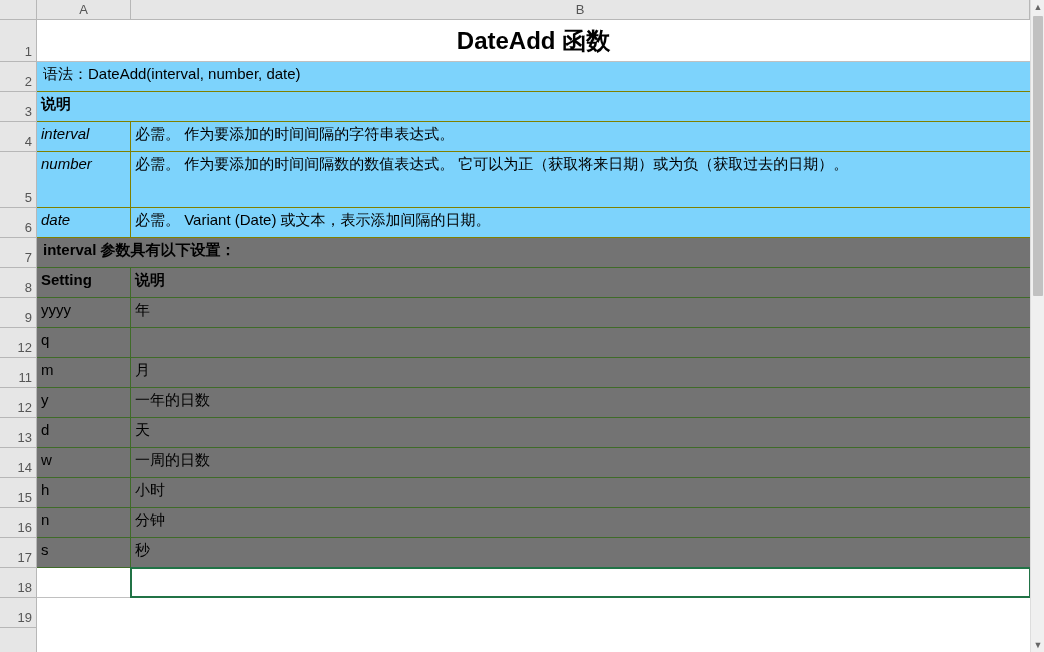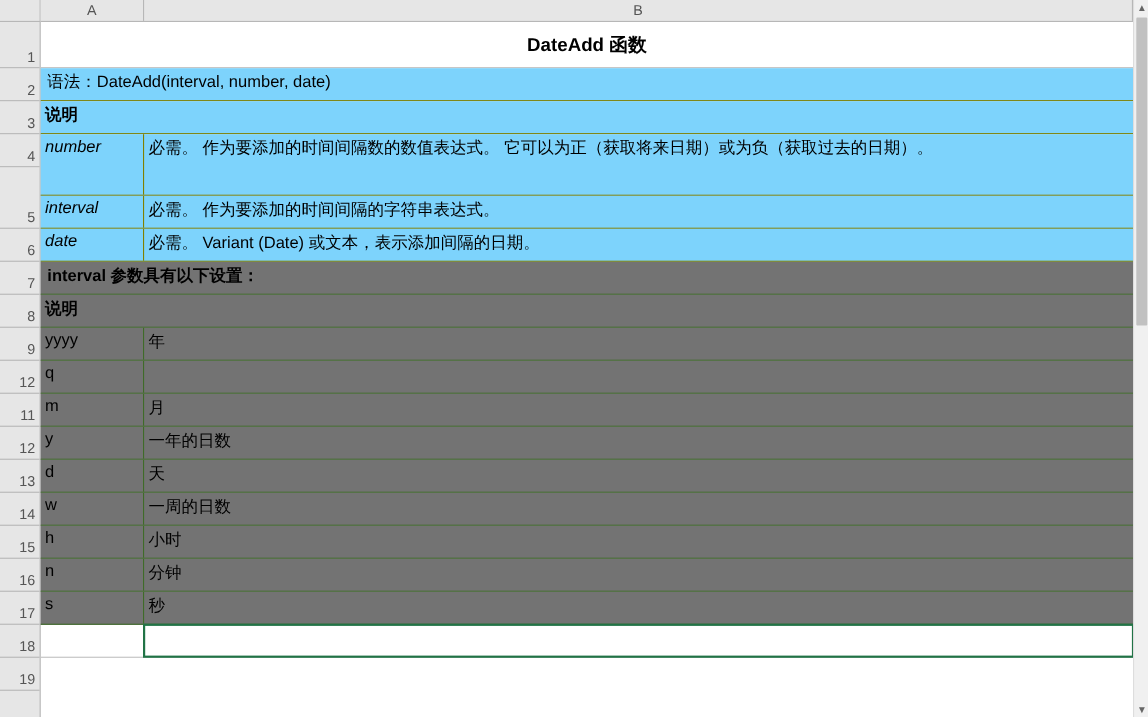--- a/index.html
+++ b/index.html
@@ -80,21 +80,21 @@
       align-items: flex-start;
     }
     .merged {
       width: 100%;
       padding: 3px 6px;
     }
     .title-row { height: 42px; }
     .title-cell {
       width: 100%;
       display: flex; align-items: center; justify-content: center;
-      font-size: 17px; font-weight: bold;
+      font-size: 24px; font-weight: bold;
     }
     .yellow { background: #7dd3fc; justify-content: flex-end; }
     .yellow .cellA, .yellow .cellB, .yellow .merged { border-bottom-color: #808000; }
     .yellow.row { border-bottom: 1px solid #808000; }
     .yellow .cellA { border-right: 1px solid #808000; }
     .green { background: #737373; }
     .green.row { border-bottom: 1px solid #3f6b28; }
     .green .cellA { border-right: 1px solid #3f6b28; }
     .bold { font-weight: bold; }
     .italic { font-style: italic; }
@@ -159,36 +159,37 @@
   <div class="grid">
     <div class="row title-row">
       <div class="title-cell">DateAdd 函数</div>
     </div>
     <div class="row yellow h-norm">
       <div class="merged">语法：DateAdd(interval, number, date)</div>
     </div>
     <div class="row yellow h-norm">
       <div class="cellB bold">说明</div>
     </div>
+    <div class="row yellow h-norm">
+      <div class="cellA italic">interval</div>
+      <div class="cellB">必需。 作为要添加的时间间隔的字符串表达式。</div>
+    </div>
     <div class="row yellow h-tall">
       <div class="cellA italic">number</div>
       <div class="cellB">必需。 作为要添加的时间间隔数的数值表达式。 它可以为正（获取将来日期）或为负（获取过去的日期）。</div>
     </div>
     <div class="row yellow h-norm">
-      <div class="cellA italic">interval</div>
-      <div class="cellB">必需。 作为要添加的时间间隔的字符串表达式。</div>
-    </div>
-    <div class="row yellow h-norm">
       <div class="cellA italic">date</div>
       <div class="cellB">必需。 Variant (Date) 或文本，表示添加间隔的日期。</div>
     </div>
     <div class="row green h-norm">
       <div class="merged bold">interval 参数具有以下设置：</div>
     </div>
     <div class="row green h-norm">
+      <div class="cellA bold">Setting</div>
       <div class="cellB bold">说明</div>
     </div>
     <div class="row green h-norm">
       <div class="cellA">yyyy</div>
       <div class="cellB">年</div>
     </div>
     <div class="row green h-norm">
       <div class="cellA">q</div>
     </div>
     <div class="row green h-norm">

